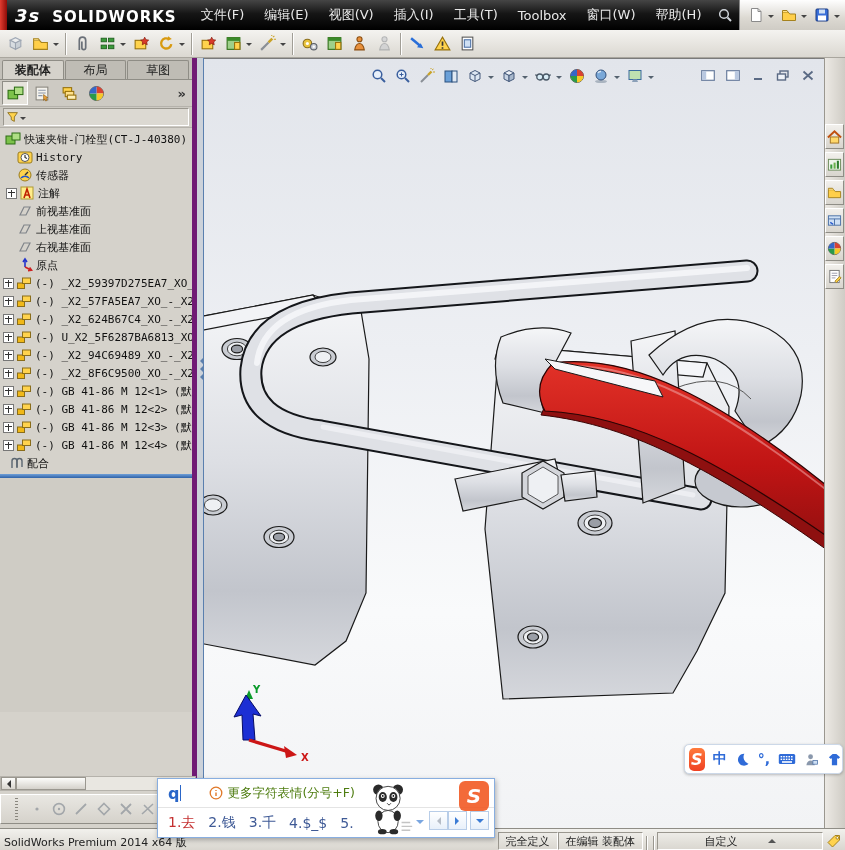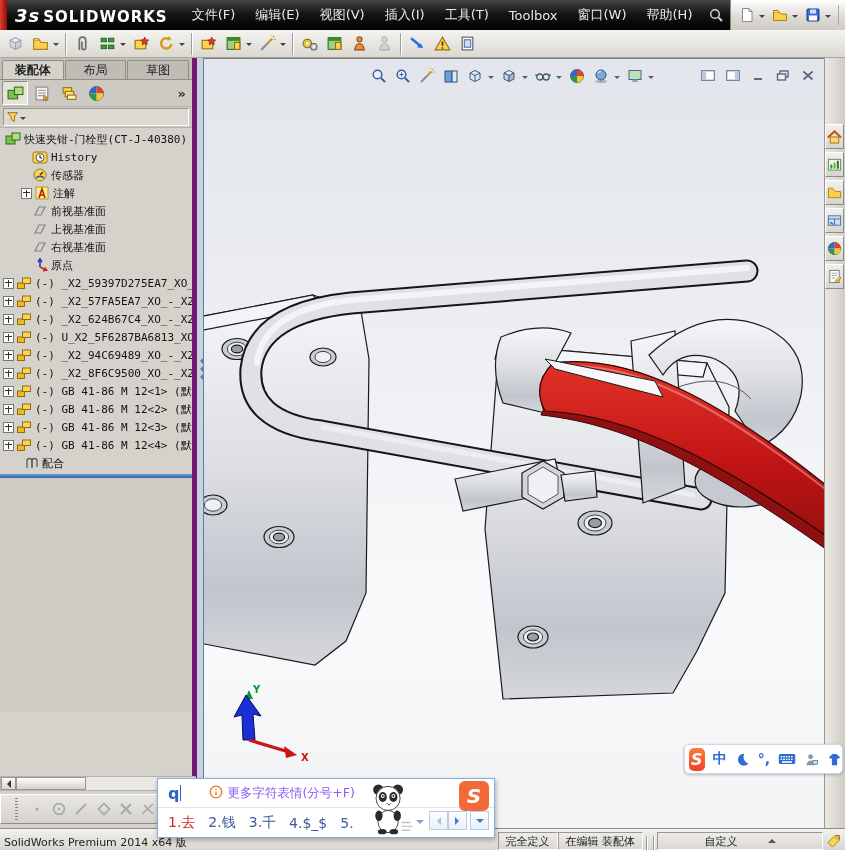--- a/index.html
+++ b/index.html
@@ -7,21 +7,21 @@
        font-family:"DejaVu Sans","Liberation Sans",sans-serif;background:#d5d2cb;
        outline:1px solid #7f8b9e;}
   svg{display:block}
   .ib{display:inline-flex;align-items:center;justify-content:center}
 
   
   .titlebar{position:absolute;left:0;top:0;width:845px;height:30px;
     background:linear-gradient(#454545,#161616 45%,#000);display:flex;align-items:center;z-index:30}
   .redstripe{width:7px;height:30px;background:linear-gradient(90deg,#e23c30,#8e0c08);flex:none}
   .swlogo{color:#fff;font-weight:bold;font-size:15px;letter-spacing:1px;margin:0 14px 0 8px;white-space:nowrap}
-  .swlogo .pre{font-style:italic;font-size:18px;margin-right:3px;color:#fff}
+  .swlogo .pre{font-style:italic;font-size:18px;margin-right:12px;color:#fff}
   .menu{color:#e8e8e8;font-size:13px;padding:0 10px;height:44px;display:flex;align-items:center;cursor:default;white-space:nowrap}
   .tsearch{margin:0 6px}
   .quickzone{margin-left:auto;height:30px;display:flex;align-items:center;
     background:linear-gradient(#fefefe,#dcd9d2 60%,#cfccc5);padding:0 4px;border-left:1px solid #888}
   .qbtn{width:24px;height:24px}
   .dd{width:0;height:0;border:3px solid transparent;border-top-color:#444;margin:5px 3px 0 0}
   .qsep{width:1px;height:20px;background:#aaa;margin:0 4px}
 
   
   .toolbar{position:absolute;left:0;top:30px;width:845px;height:28px;
@@ -37,21 +37,21 @@
     border:1px solid #8f8d86;border-bottom:none;background:#bfbcb5;color:#222;margin-right:1px;border-radius:2px 2px 0 0}
   .ptab.act{background:#d5d2cb;font-weight:bold}
   .mgrrow{height:26px;display:flex;align-items:center;background:#cdcac3;border-bottom:1px solid #b5b2ab;padding:0 2px}
   .mbtn{width:24px;height:22px;margin-right:1px;border:1px solid transparent}
   .mbtn.act{border-color:#8f8d86 #fff #fff #8f8d86;background:#e6e3dc}
   .more{margin-left:auto;font-size:13px;color:#333;padding-right:4px;font-weight:bold}
   .filterrow{height:20px;display:flex;align-items:center;background:#cdcac3;border-bottom:1px solid #b5b2ab;padding:0 3px}
   .filterfield{flex:1;height:16px;background:#dcd9d2;border:1px solid;border-color:#9a978f #fff #fff #9a978f;display:flex;align-items:center;padding-left:2px}
   .tree{font-family:"DejaVu Sans Mono","Liberation Mono",monospace;font-size:11px;color:#111;padding-top:2px}
   .trow{height:18px;display:flex;align-items:center;white-space:nowrap;overflow:hidden;padding-left:3px}
-  .trow.ind{padding-left:21px}
+  .trow.ind{padding-left:6px}
   .exp{width:9px;height:9px;border:1px solid #777;background:#fff;position:relative;flex:none;margin-right:2px}
   .exp::before{content:"";position:absolute;left:1px;right:1px;top:3.5px;height:1px;background:#333}
   .exp::after{content:"";position:absolute;top:1px;bottom:1px;left:3.5px;width:1px;background:#333}
   .spc{width:11px;flex:none}
   .tic{width:16px;height:16px;flex:none;margin-right:3px}
   .tlab{overflow:hidden;text-overflow:clip}
   .psplit{height:4px;background:linear-gradient(#6f9fd8,#2e62a8);margin-top:2px}
   .lowpane{height:234px;background:#cfccc5}
 
   
@@ -105,21 +105,21 @@
   .slogo{width:23px;height:23px;border-radius:5px;background:linear-gradient(#ff7a3c,#ef4123);
     color:#fff;font-weight:bold;font-size:16px;display:flex;align-items:center;justify-content:center;font-style:italic}
   .lb{color:#2f6bd8;font-size:14px;font-weight:bold}
 
   
   .ime{position:absolute;left:157px;top:778px;width:338px;height:60px;background:#fff;
     border:1px solid #88aee0;box-shadow:1px 2px 5px rgba(0,0,0,.3);z-index:50;box-sizing:border-box}
   .imerow1{height:28px;display:flex;align-items:center;border-bottom:1px solid #e4e4e4;padding-left:10px}
   .imeq{color:#2a66c8;font-weight:bold;font-size:16px}
   .caret{width:1px;height:16px;background:#2a66c8;margin-left:1px}
-  .imeinfo{margin-left:28px;display:flex;gap:4px;color:#8b5cf6;font-size:12.5px}
+  .imeinfo{margin-left:28px;display:flex;align-items:center;gap:4px;color:#4d7c0f;font-size:12.5px}
   .imerow2{height:30px;display:flex;align-items:center;padding-left:10px;font-size:14px;gap:13px}
   .cand{color:#3f5a96}
   .cand.first{color:#c43030}
   .panda{position:absolute;left:206px;top:3px}
   .minidd{position:absolute;left:258px;bottom:9px;width:0;height:0;border:4px solid transparent;border-top-color:#7aa6e0}
   .imebtn{position:absolute;bottom:7px;width:17px;height:17px;border:1px solid #b8cde8;
     background:linear-gradient(#fff,#e8f0fa);display:flex;align-items:center;justify-content:center}
   .b-prev{right:46px}.b-next{right:27px}.b-down{right:5px}
   .tri{width:0;height:0;border:4px solid transparent}
   .tri.l{border-right-color:#b5bcc6;margin-left:-3px}

